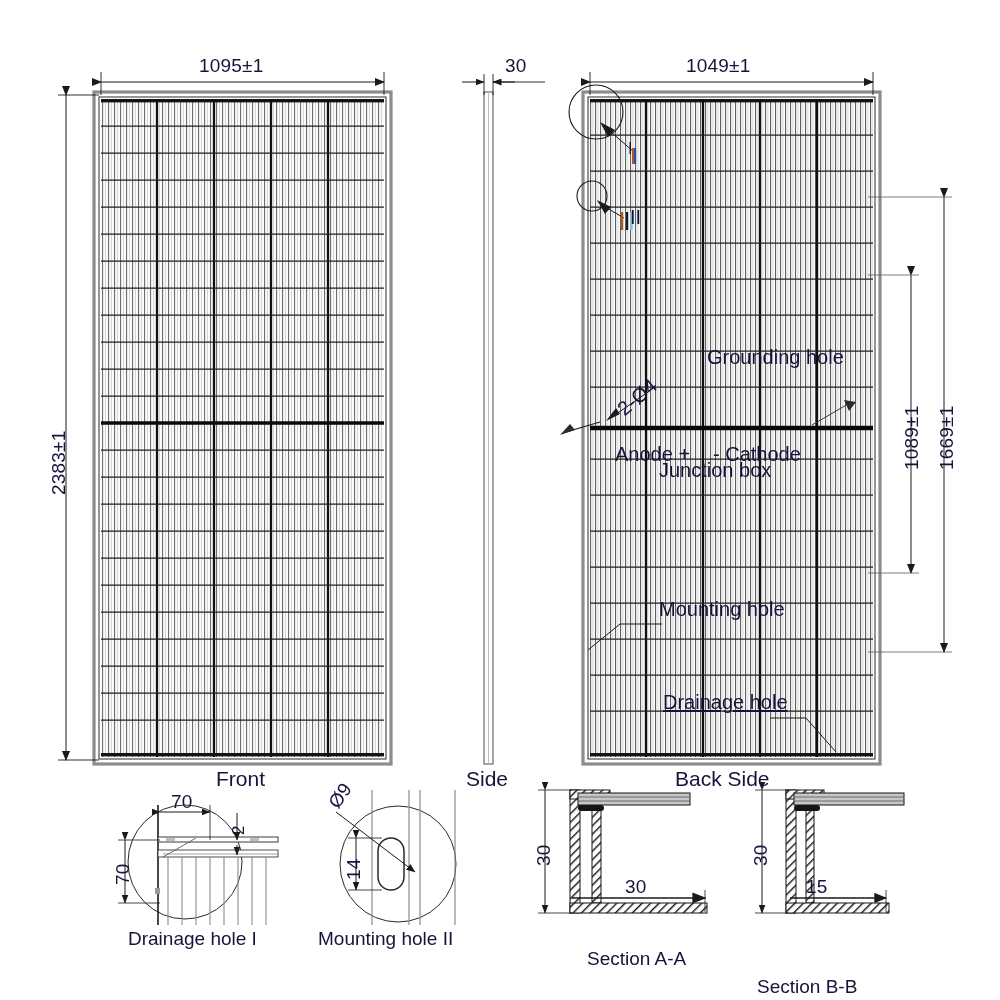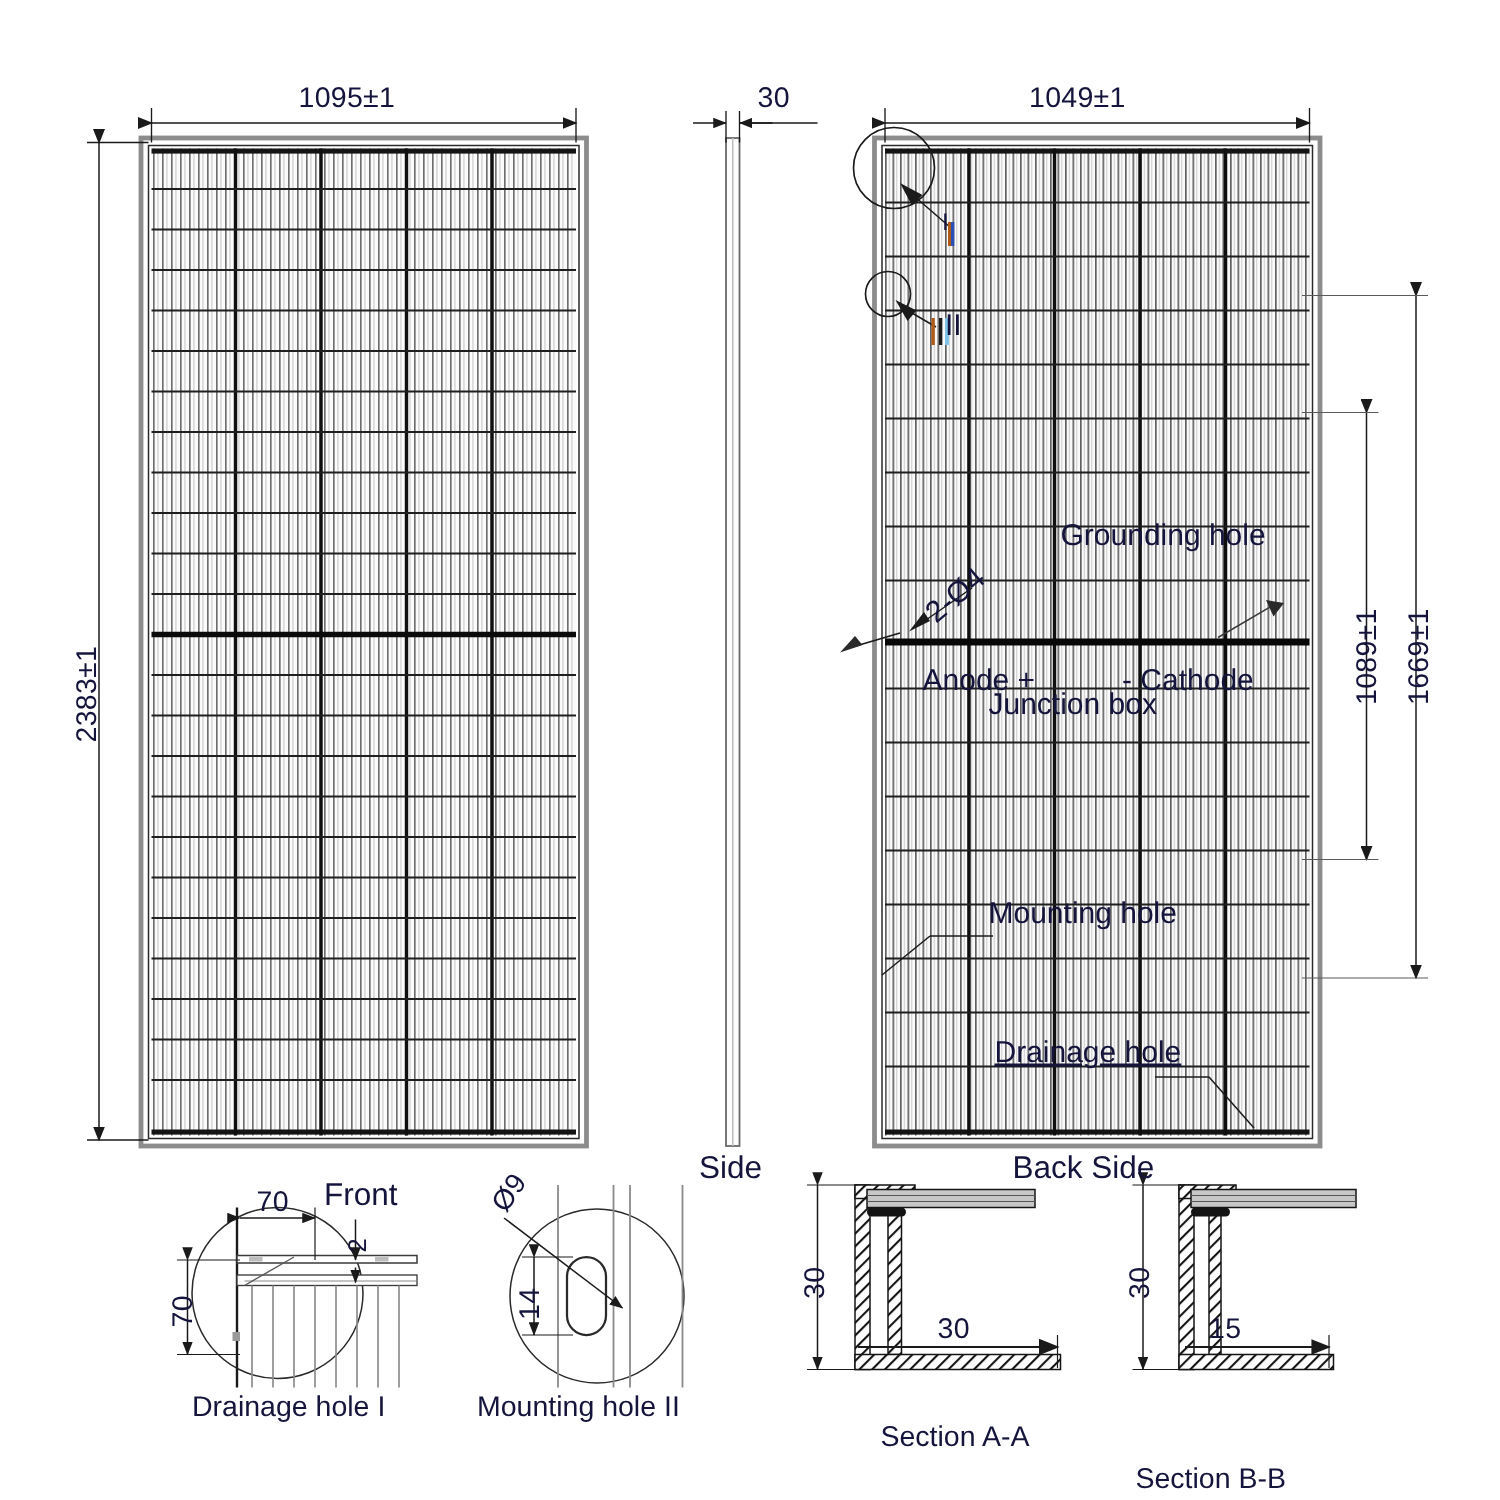--- a/index.html
+++ b/index.html
@@ -291,28 +291,28 @@
 <div class="lbl dim" style="left:686px;top:55px;">1049±1</div>
 
 <div class="lbl dim rot90" style="left:901px;top:470px;">1089±1</div>
 
 <div class="lbl dim rot90" style="left:936px;top:470px;">1669±1</div>
 
 <div class="lbl callout rot-lean2" style="left:613px;top:403px;">2-Ø4</div>
 <div class="lbl callout" style="left:663px;top:346px;margin-left:44px;">Grounding hole</div>
 <div class="lbl callout" style="left:659px;top:423px;margin-top:36px;">Junction box</div>
 <div class="lbl callout" style="left:615px;top:443px;">Anode +</div>
-<div class="lbl callout" style="left:748px;top:443px;">- Cathode</div>
+<div class="lbl callout" style="left:713px;top:443px;">- Cathode</div>
 <div class="lbl callout" style="left:659px;top:598px;text-align:center;">Mounting hole</div>
 <div class="lbl callout" style="left:663px;top:691px;text-decoration:underline;">Drainage hole</div>
 
 <div class="lbl" style="left:628px;top:140px;font-size:16px;">I</div>
 <div class="lbl" style="left:618px;top:206px;font-size:20px;margin-left:12px;">II</div>
 
-<div class="lbl view-title" style="left:216px;top:785px;text-align:center;">Front</div>
+<div class="lbl view-title" style="left:216px;top:767px;text-align:center;">Front</div>
 <div class="lbl view-title" style="left:466px;top:767px;">Side</div>
 <div class="lbl view-title" style="left:675px;top:767px;">Back Side</div>
 
 <div class="lbl dim" style="left:171px;top:791px;">70</div>
 <div class="lbl dim rot90" style="left:112px;top:885px;">70</div>
 <div class="lbl dimsm rot90" style="left:229px;top:835px;">2</div>
 <div class="lbl detail-title" style="left:128px;top:928px;">Drainage hole I</div>
 
 <div class="lbl dim rot-lean" style="left:324px;top:800px;">Ø9</div>
 <div class="lbl dim rot90" style="left:343px;top:880px;">14</div>

